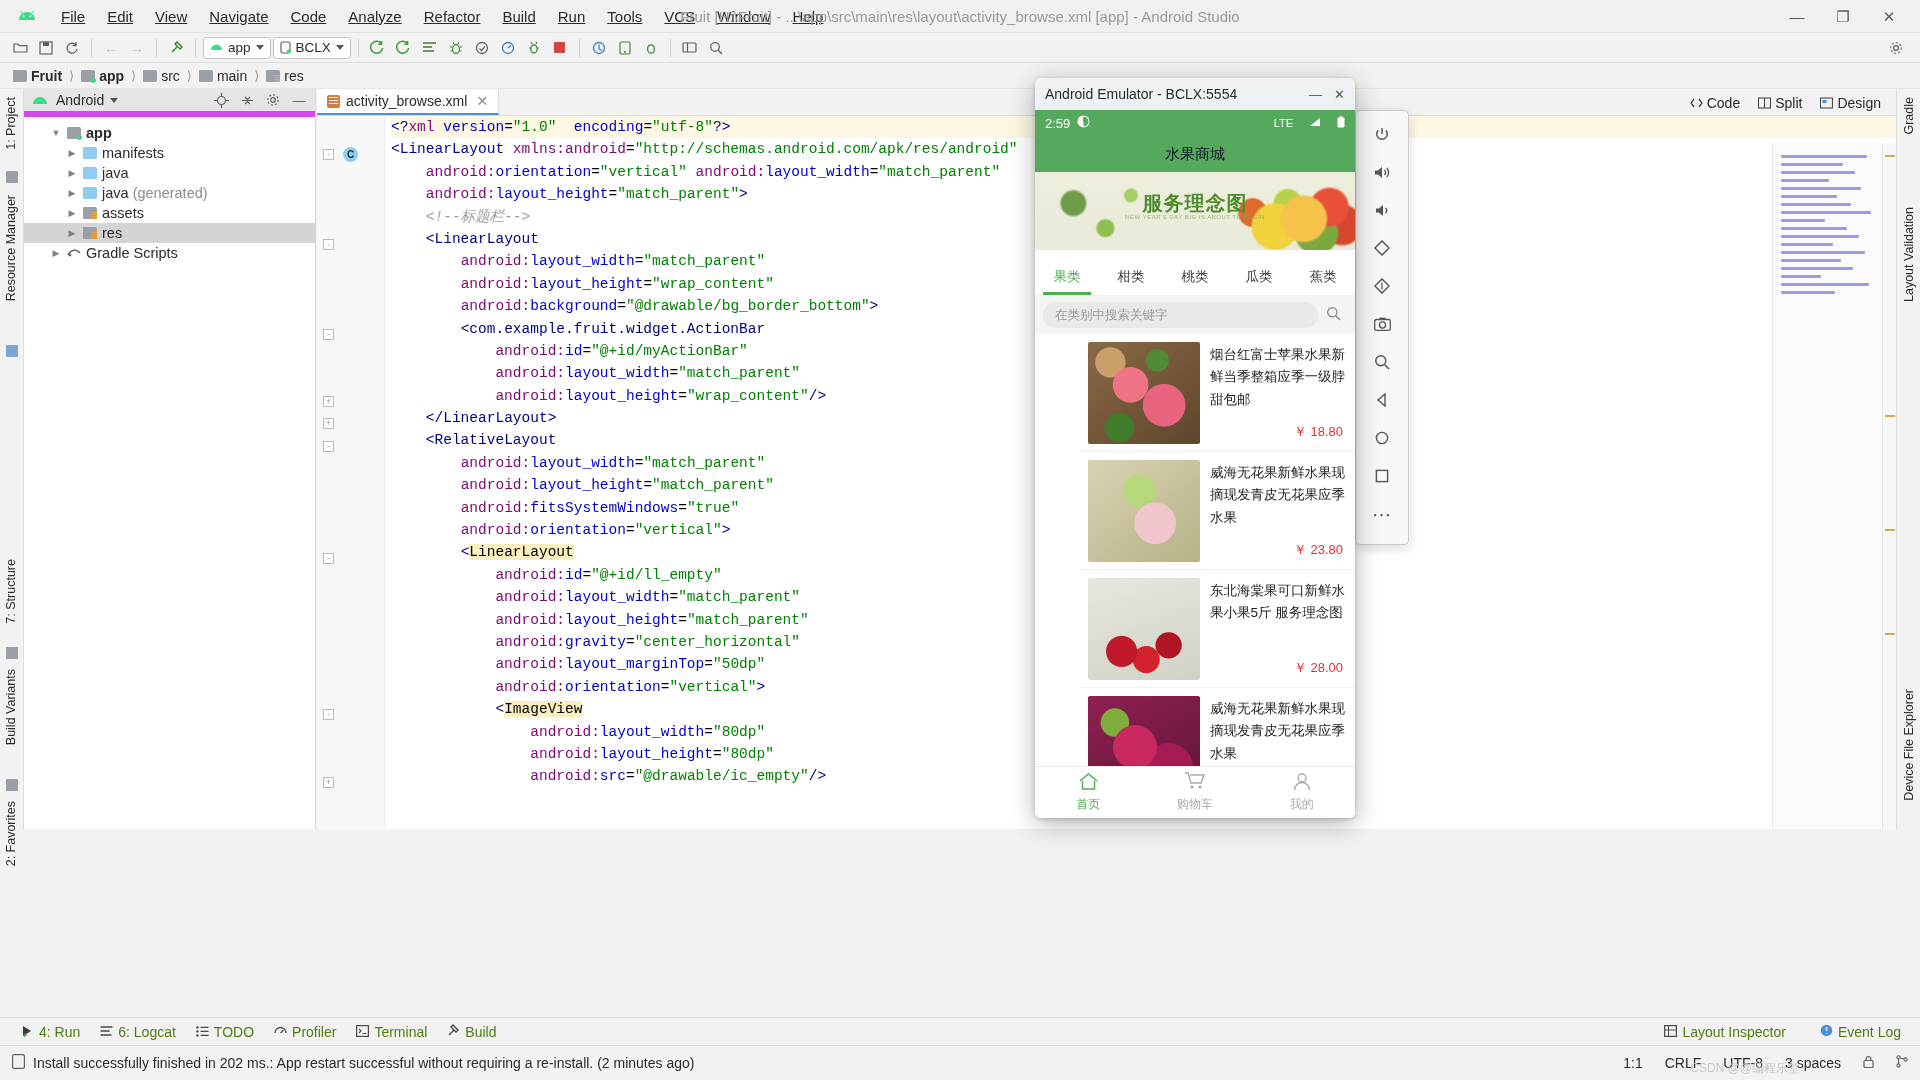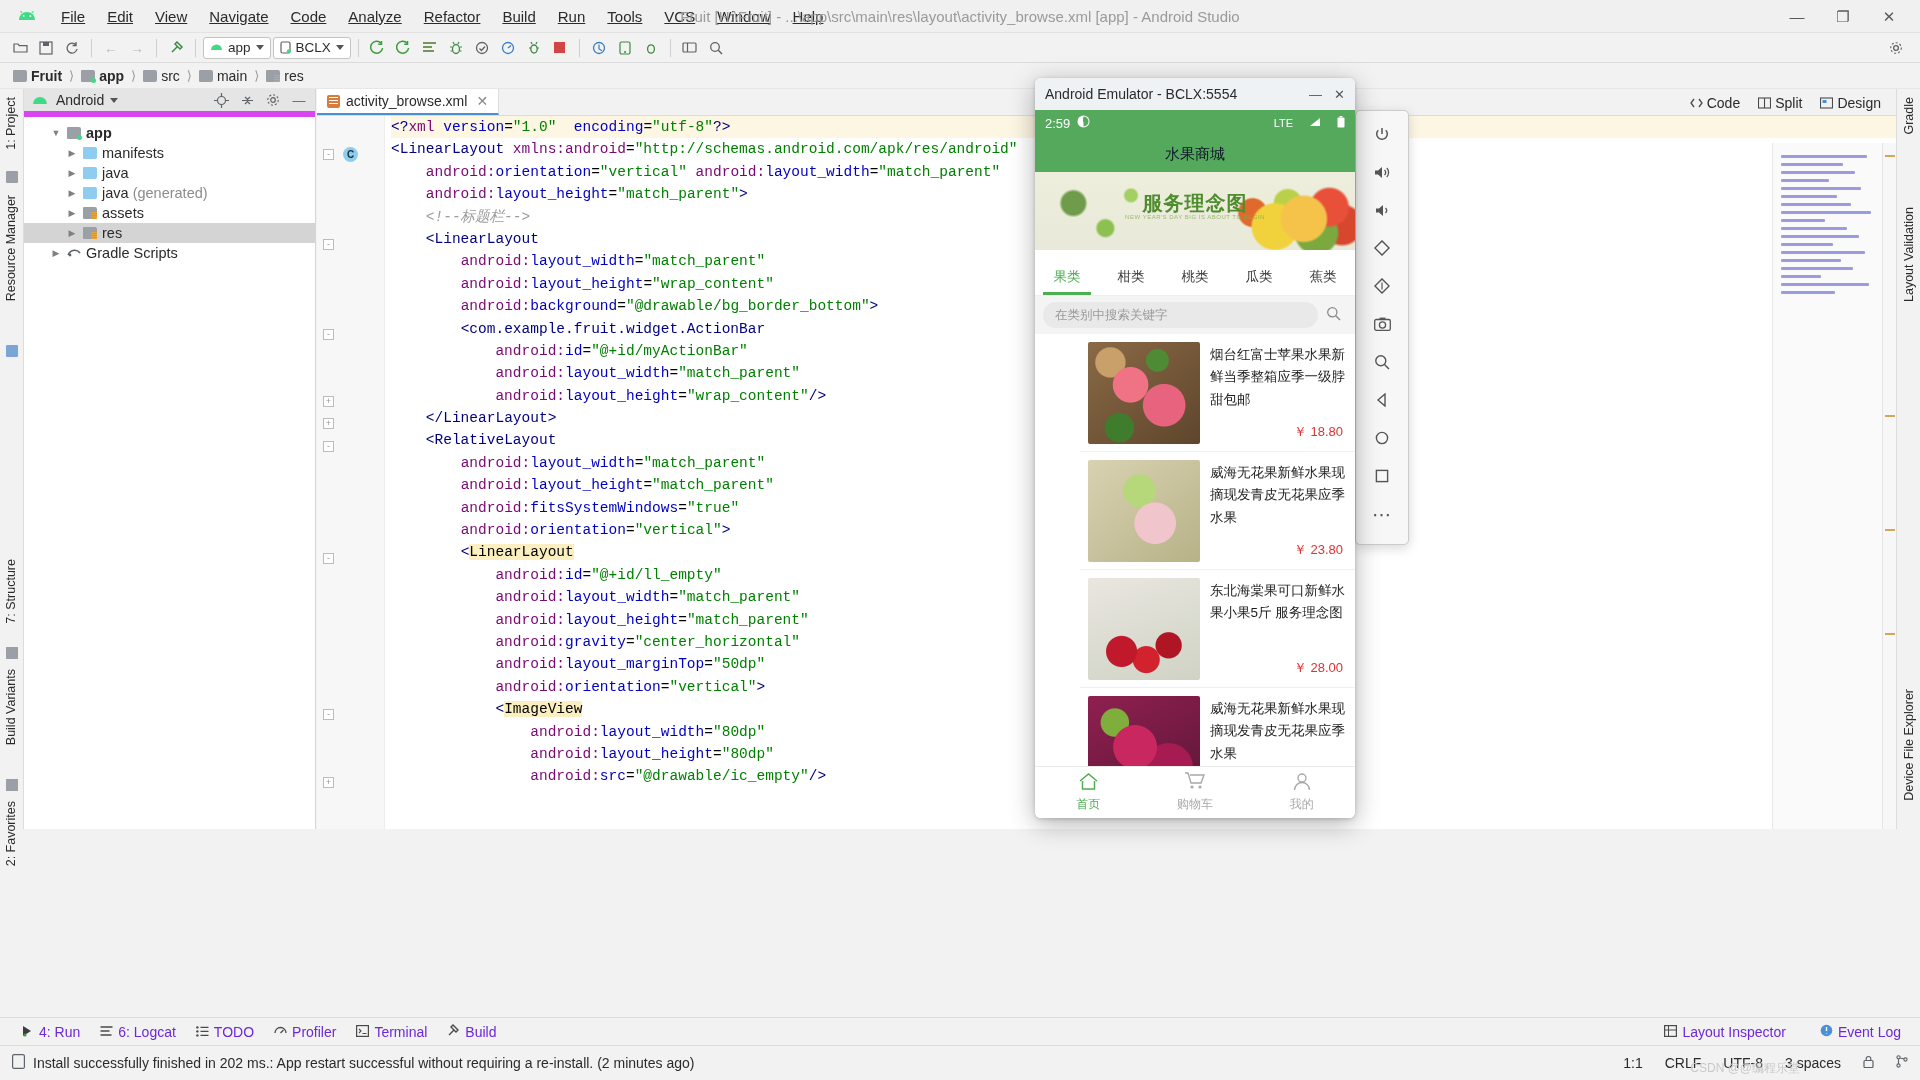--- a/index.html
+++ b/index.html
@@ -166,21 +166,21 @@
     position: absolute; right: 14px; top: 27px; width: 110px; bottom: 0;
     background: #fafafa; border-left: 1px solid #e8e8e8;
   }
   .pv-line { position: absolute; height: 3px; background: #9b9bdf; border-radius: 1px; }
 
   
   .bottombar {
     position: absolute; left: 0; bottom: 35px; width: 1920px; height: 28px;
     background: #f2f2f2; border-top: 1px solid #dcdcdc;
     display: flex; align-items: center; gap: 2px; padding-left: 12px;
-    font-size: 14px; color: #6d28d9;
+    font-size: 14px; color: #4d7c0f;
   }
   .bbtn { display: flex; align-items: center; gap: 5px; padding: 3px 9px; border-radius: 3px; }
   .bbright { position: absolute; right: 10px; display: flex; align-items: center; gap: 16px; }
 
   
   .statusbar {
     position: absolute; left: 0; bottom: 0; width: 1920px; height: 35px;
     background: #f2f2f2; border-top: 1px solid #dcdcdc;
     display: flex; align-items: center; padding-left: 12px; font-size: 14px; color: #2b2b2b; gap: 8px;
   }

